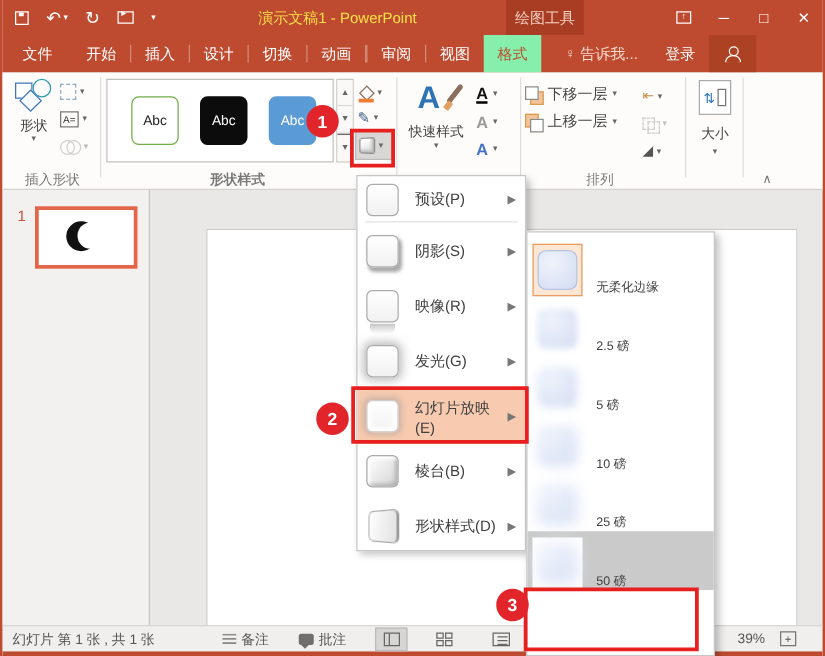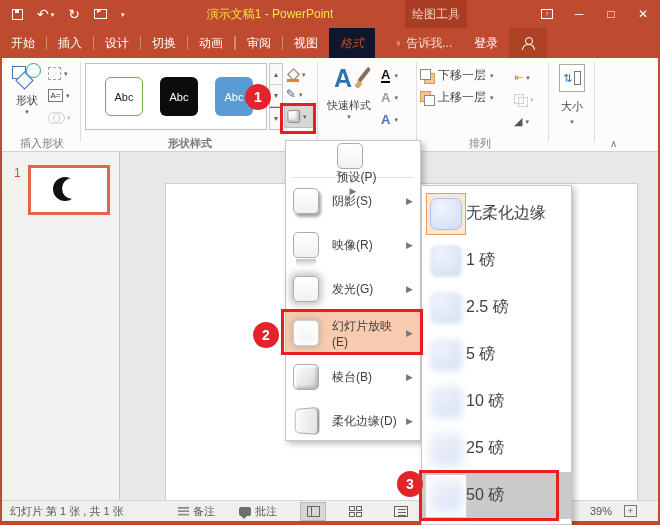--- a/index.html
+++ b/index.html
@@ -20,21 +20,21 @@
   .ctx-tool{position:absolute;left:405px;top:0;width:62px;height:28px;background:#A93D23;color:#F3CEC0;
             font-size:12px;display:flex;align-items:center;justify-content:center;}
   .wincontrols{position:absolute;right:4px;top:0;height:28px;display:flex;align-items:center;gap:6px;color:#fff;}
   .wc{width:26px;height:22px;display:flex;align-items:center;justify-content:center;font-size:12px;color:#fff;}
   .ic-ribopts{width:12px;height:10px;border:1.4px solid #fff;position:relative;font-size:7px;line-height:8px;text-align:center;}
   
   .tabrow{position:absolute;left:-2px;top:28px;width:660px;height:30px;background:#BE4B30;display:flex;align-items:stretch;}
   .tab{color:#fff;font-size:12px;display:flex;align-items:center;padding:0 11px;white-space:nowrap;}
   .tab.file{padding:0 16px;margin-left:2px;}
   .tabsep{width:1px;height:14px;background:rgba(255,255,255,.35);align-self:center;}
-  .tab.active{background:#0f172a;color:#BE4B30;font-style:italic;}
+  .tab.active{background:#86efac;color:#BE4B30;}
   .tab.tellme{color:#F6D8CB;gap:4px;margin-left:8px;}
   .bulb{font-size:11px;color:#F6D8CB;}
   .tab.share{background:#AC4124;gap:5px;padding:0 13px;}
   .ic-person{width:12px;height:12px;position:relative;}
   .ic-person::before{content:"";position:absolute;left:3px;top:0;width:6px;height:6px;border:1.4px solid #fff;border-radius:50%;}
   .ic-person::after{content:"";position:absolute;left:0px;top:7px;width:11px;height:5px;border:1.4px solid #fff;border-bottom:none;border-radius:6px 6px 0 0;}
   
   .ribbon{position:absolute;left:-2px;top:58px;width:660px;height:94px;background:#FDFCFB;border-bottom:1px solid #D5D2CE;}
   .gsep{position:absolute;top:4px;height:80px;width:1px;background:#E0DDD9;}
   .glabel{position:absolute;top:78px;font-size:11px;color:#7A7A7A;text-align:center;white-space:nowrap;}
@@ -127,37 +127,37 @@
   .ic-vsorter{width:13px;height:11px;display:grid;grid-template-columns:6px 6px;gap:1px;}
   .ic-vsorter i{border:1px solid #666;height:5px;display:block;}
   .ic-vread{width:14px;height:11px;border:1px solid #666;position:relative;}
   .ic-vread::before{content:"";position:absolute;left:3px;top:2px;width:8px;height:1px;box-shadow:0 3px #666,0 6px #666;background:#666;}
   .ic-fit{width:13px;height:12px;border:1px solid #777;display:flex;align-items:center;justify-content:center;font-size:9px;color:#555;}
   .redstrip{position:absolute;left:0;top:521px;width:656px;height:4px;background:#BE4B30;z-index:4;}
   
   .fxmenu{position:absolute;left:283px;top:140px;width:136px;height:301px;background:#fff;border:1px solid #C6C6C6;
           box-shadow:3px 3px 6px rgba(0,0,0,.25);z-index:10;padding-top:2px;}
   .fxrow{height:44px;display:flex;align-items:center;padding-left:7px;color:#404040;font-size:12px;}
-  .fxrow.first{height:33px;flex-direction:column;}
+  .fxrow.first{height:33px;}
   .fxrow .lab{flex:1;}
   .fxrow .arr{font-size:9px;color:#777;padding-right:7px;}
   .fxsep{height:1px;background:#E2E2E2;margin:1px 6px;}
   .fx-ic{width:26px;height:26px;border:1px solid #ABABAB;border-radius:5px;background:linear-gradient(180deg,#FFFFFF,#F1F1F1);margin-right:13px;flex:none;}
   .fx-shadow{box-shadow:2px 3px 3px rgba(0,0,0,.35);}
   .fx-reflect{position:relative;}
   .fx-reflect::after{content:"";position:absolute;left:2px;right:2px;top:26px;height:8px;background:linear-gradient(180deg,rgba(110,110,110,.4),transparent);border-radius:0 0 5px 5px;}
   .fx-glow{box-shadow:0 0 7px 3px rgba(135,135,135,.5);}
   .fx-soft{border-color:#CFCFCF;box-shadow:inset 0 0 4px 3px #fff,0 0 5px 2px rgba(150,150,150,.45);}
   .fx-bevel{background:linear-gradient(135deg,#ffffff,#e6e6e6 60%,#cccccc);box-shadow:inset 2px 2px 3px #fff,inset -2px -2px 3px #b5b5b5;}
   .fx-3drot{transform:perspective(50px) rotateY(-20deg);border-right:2.5px solid #9a9a9a;background:linear-gradient(100deg,#fff,#e2e2e2);}
   .fxrow.hl{background:#F8CBB0;}
   
   .semenu{position:absolute;left:419px;top:185px;width:151px;height:340px;background:#fff;border:1px solid #C6C6C6;
           box-shadow:3px 3px 6px rgba(0,0,0,.25);z-index:12;padding-top:4px;}
-  .serow{height:47px;display:flex;align-items:center;padding-left:4px;color:#404040;font-size:16px;}
+  .serow{height:47px;display:flex;align-items:flex-end;padding-left:4px;color:#404040;font-size:10px;gap:11px;}
   .se-wrap{width:40px;height:42px;display:flex;align-items:center;justify-content:center;flex:none;}
   .se-wrap.sel{border:1px solid #EC9C5E;background:#FCE7D5;}
   .se-ic{width:32px;height:32px;border-radius:7px;background:radial-gradient(circle at 35% 30%,#EFF3FB,#D2DCF2);}
   .se-ic.b0{border:1px solid #B3C3E6;}
   .se-ic.b1{filter:blur(1.5px);}
   .se-ic.b2{filter:blur(2.5px);}
   .se-ic.b3{filter:blur(3.5px);}
   .se-ic.b4{filter:blur(4.5px);}
   .se-ic.b5{filter:blur(5.5px);}
   .se-ic.b6{filter:blur(6px);}
@@ -204,20 +204,21 @@
       <span class="wc">
           <span class="ic-ribopts">↑</span>
         </span>
       <span class="wc">─</span>
       <span class="wc">□</span>
       <span class="wc">✕</span>
     </div>
   </div>
 
   <div class="tabrow">
+    <div class="tab file">文件</div>
     <div class="tab">开始</div>
     <div class="tabsep"></div>
     <div class="tab">插入</div>
     <div class="tabsep"></div>
     <div class="tab">设计</div>
     <div class="tabsep"></div>
     <div class="tab">切换</div>
     <div class="tabsep"></div>
     <div class="tab">动画</div>
     <div class="tabsep"></div>
@@ -433,37 +434,31 @@
       <span class="lab">幻灯片放映(E)</span>
       <span class="arr">▶</span>
     </div>
     <div class="fxrow">
       <span class="fx-ic fx-bevel"></span>
       <span class="lab">棱台(B)</span>
       <span class="arr">▶</span>
     </div>
     <div class="fxrow">
       <span class="fx-ic fx-3drot"></span>
-      <span class="lab">柔化边缘(D)</span>
+      <span class="lab">形状样式(D)</span>
       <span class="arr">▶</span>
     </div>
   </div>
 
   <div class="semenu">
     <div class="serow">
       <span class="se-wrap sel">
           <span class="se-ic b0"></span>
         </span>
       <span>无柔化边缘</span>
-    </div>
-    <div class="serow">
-      <span class="se-wrap">
-          <span class="se-ic b1"></span>
-        </span>
-      <span>1 磅</span>
     </div>
     <div class="serow">
       <span class="se-wrap">
           <span class="se-ic b2"></span>
         </span>
       <span>2.5 磅</span>
     </div>
     <div class="serow">
       <span class="se-wrap">
           <span class="se-ic b3"></span>

